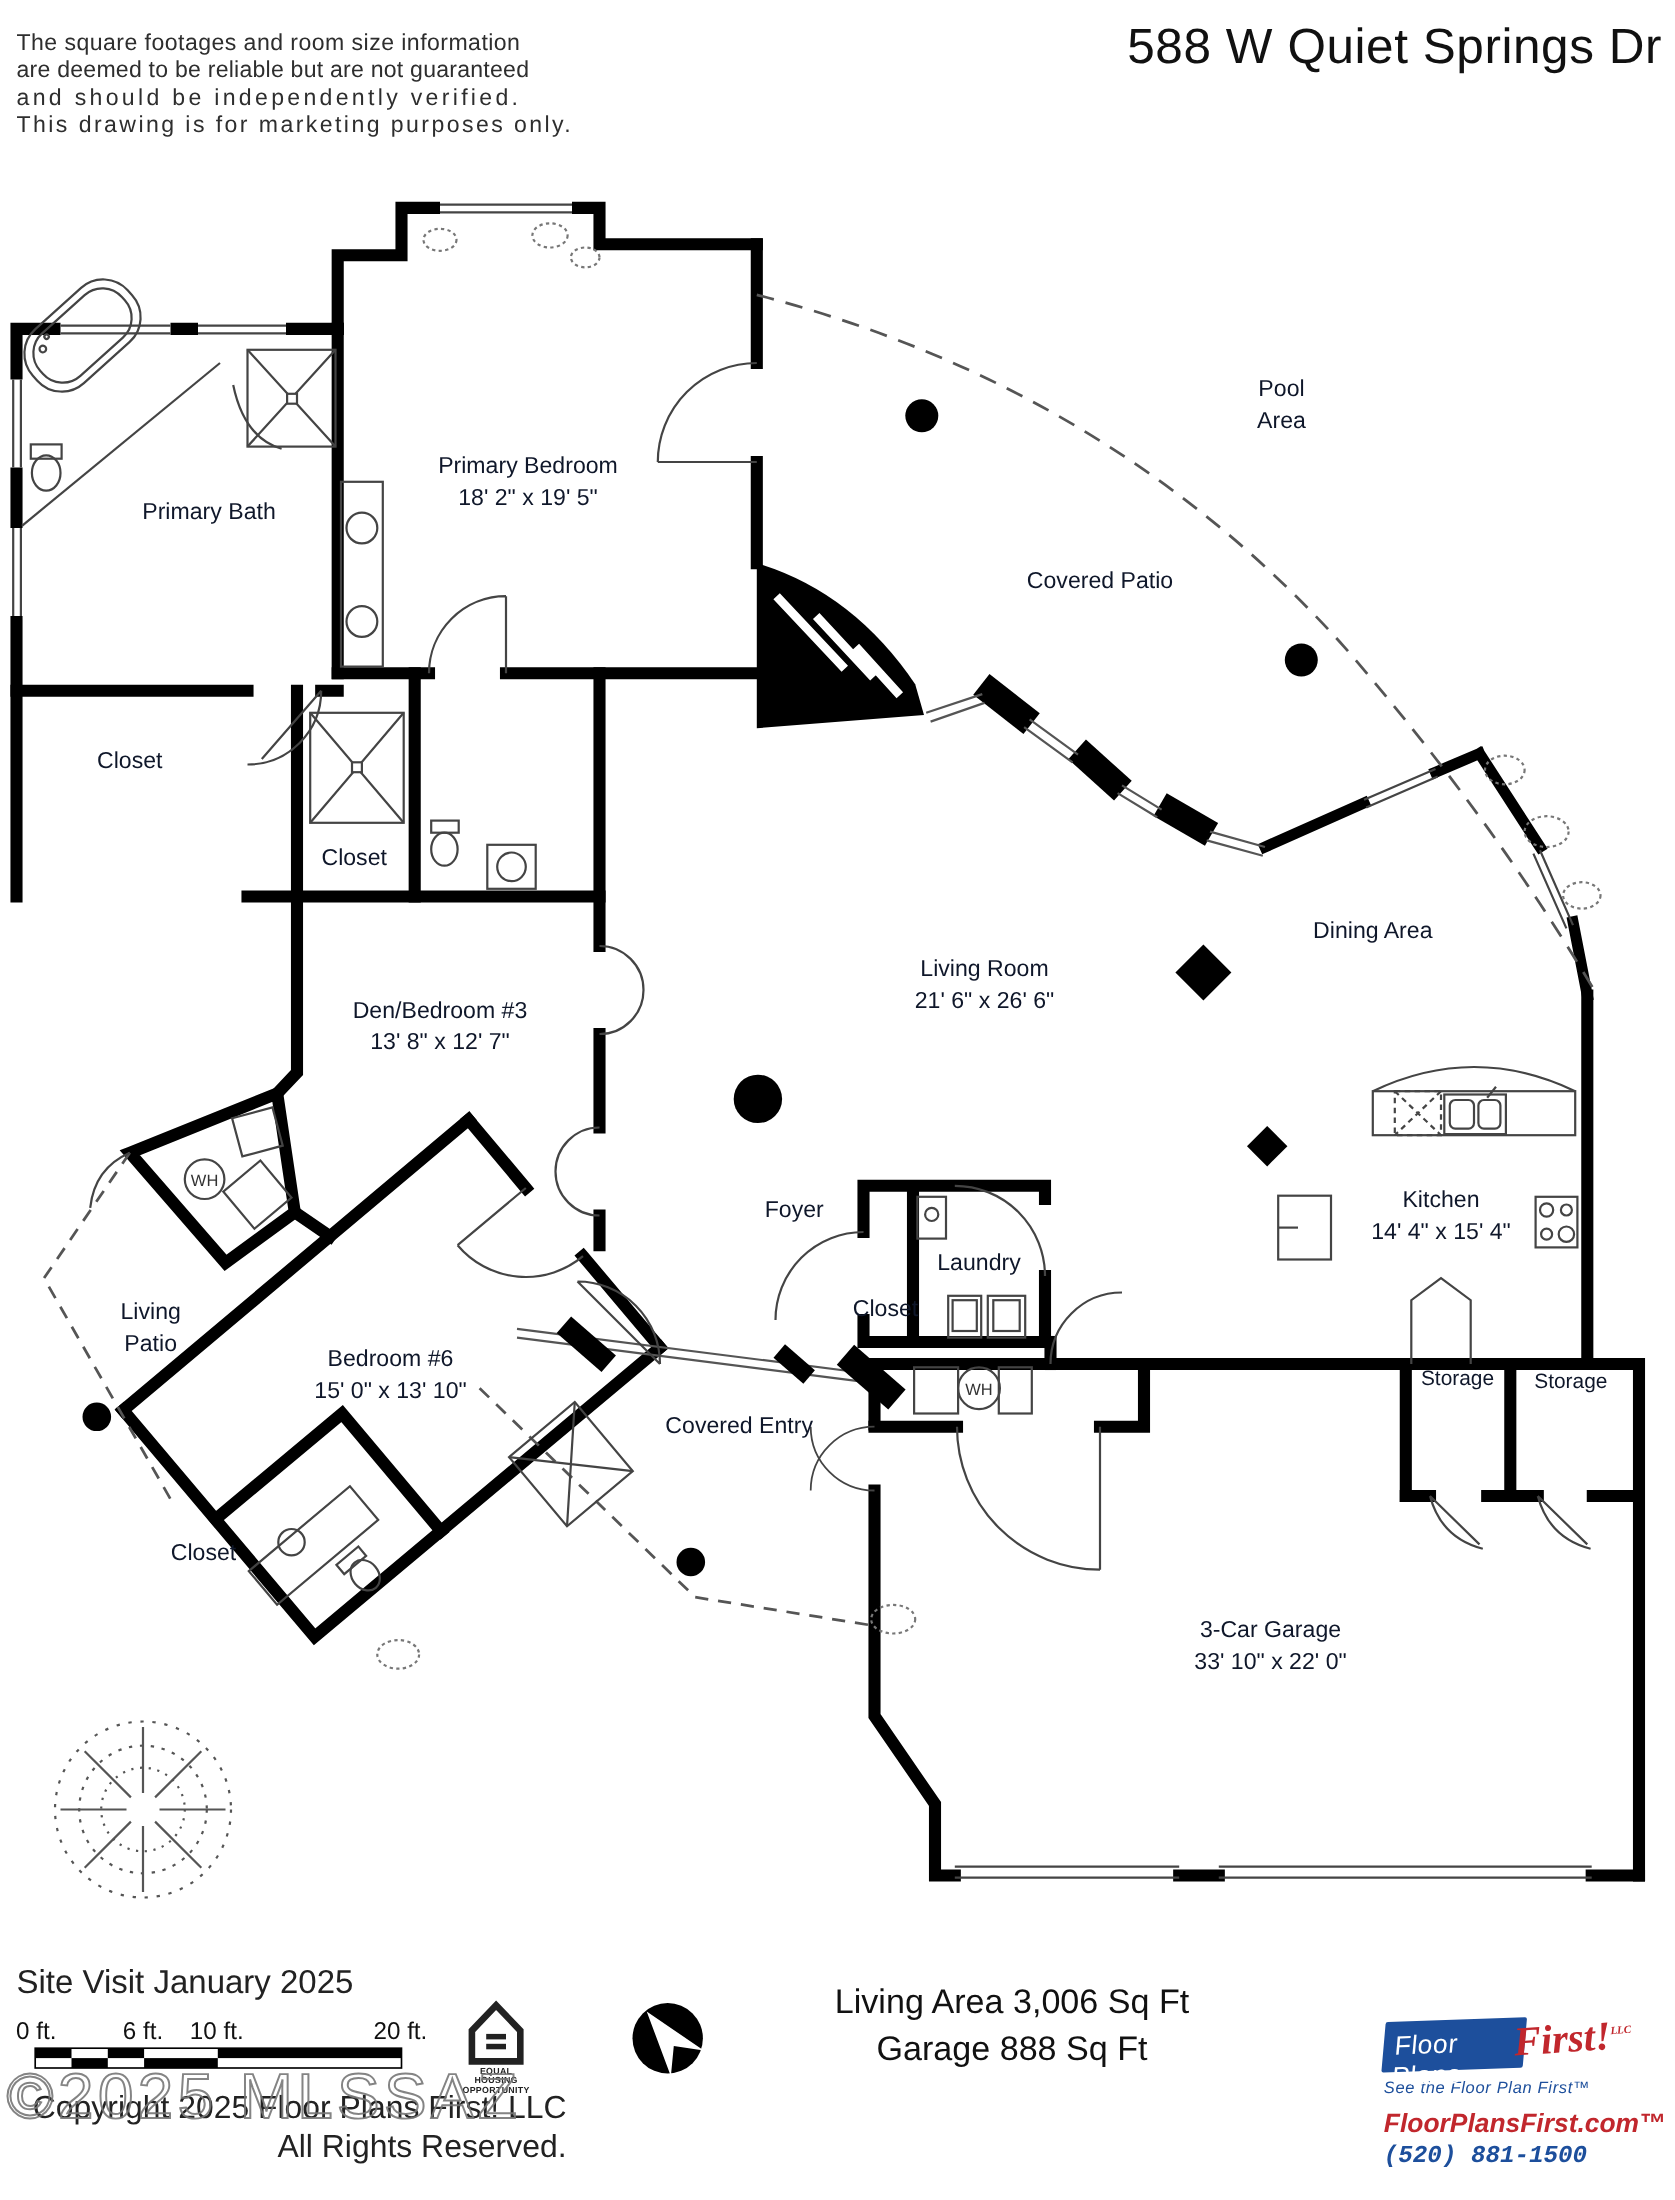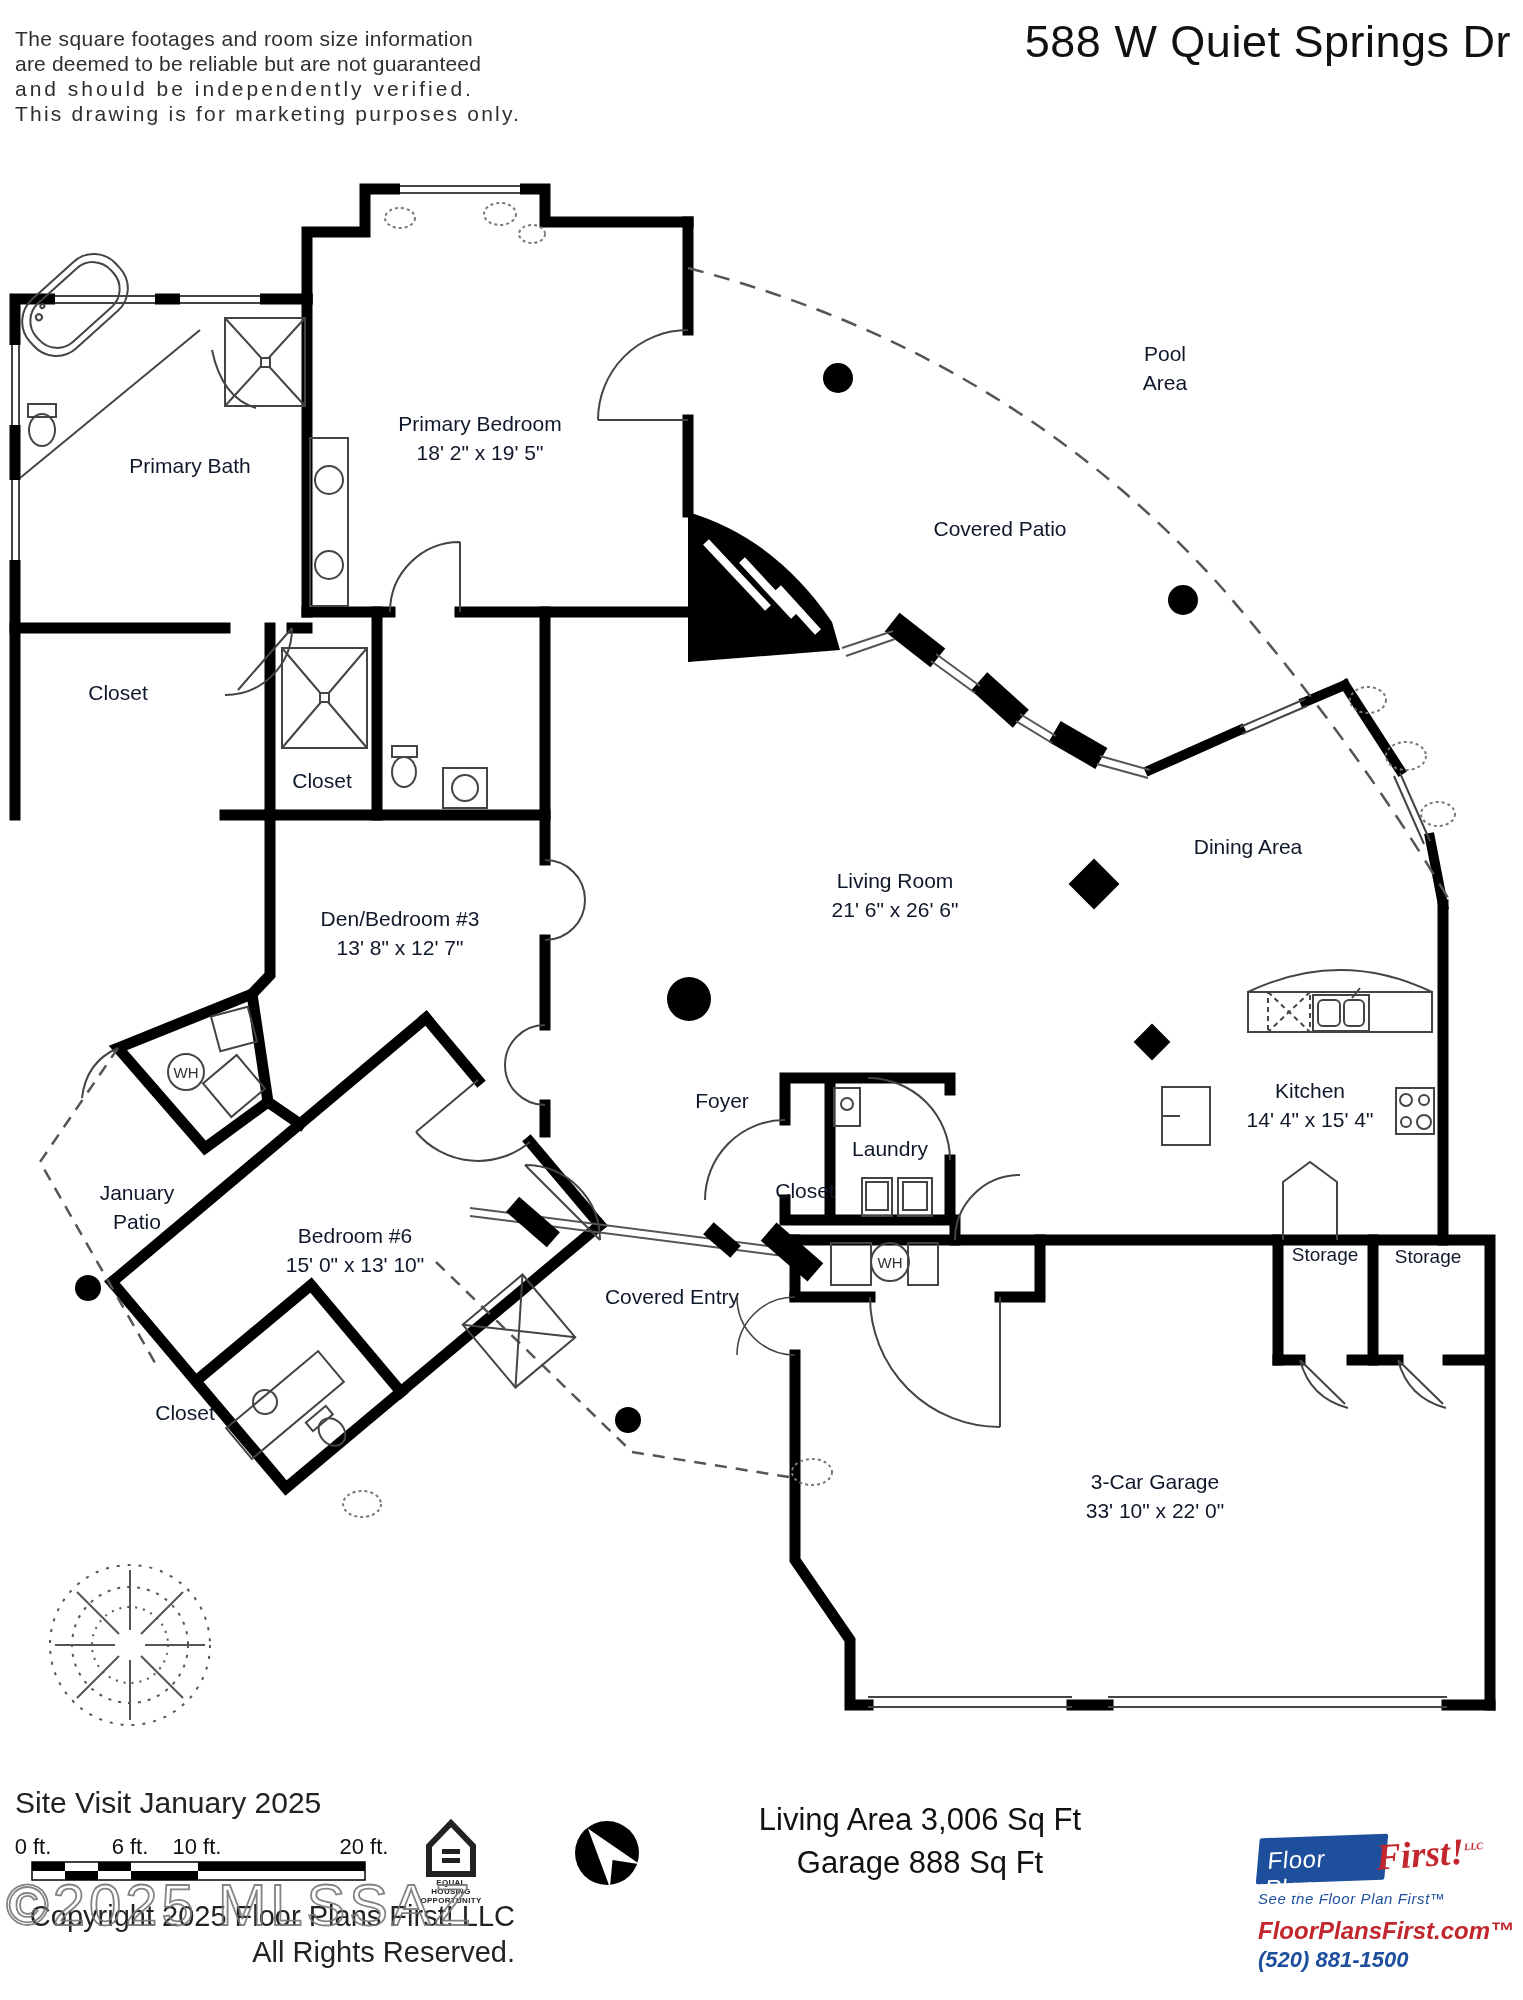--- a/index.html
+++ b/index.html
@@ -27,21 +27,21 @@
   #wm-svg{position:absolute;left:0;top:1770px;width:600px;height:230px;pointer-events:none;}
   .logo{position:absolute;left:1258px;top:1836px;width:230px;}
   .logo-box{position:relative;width:128px;height:46px;background:#1d4f9c;
             transform:skewX(-7deg) rotate(-2deg);border-radius:2px;}
   .logo-box span{position:absolute;left:10px;top:9px;color:#fff;font-size:24px;letter-spacing:.5px;}
   .logo-first{position:absolute;left:118px;top:-4px;color:#c1272d;font-size:37px;font-weight:bold;
               font-style:italic;font-family:"Liberation Serif",serif;transform:rotate(-4deg);}
   .logo-first sup{font-size:10px;}
   .logo-tag{margin-top:8px;color:#1d4f9c;font-style:italic;font-size:15px;letter-spacing:.6px;white-space:nowrap;}
   .logo-web{margin-top:10px;color:#c1272d;font-weight:bold;font-style:italic;font-size:24px;white-space:nowrap;}
-  .logo-phone{margin-top:2px;color:#1d4f9c;font-weight:bold;font-style:italic;font-size:22px;white-space:nowrap;}
+  .logo-phone{margin-top:2px;color:#1d4f9c;font-weight:bold;font-style:italic;font-size:22px;white-space:nowrap;font-family:Liberation Mono, monospace;}
 </style>
 </head>
 <body>
 
 <div id="page">
 
 <svg id="plan-svg" viewBox="0 0 1523 2000">
 
   <g stroke="#000" stroke-width="11" fill="none" stroke-linecap="square">
     <path d="M15,815 L15,299 L307,299"></path>
@@ -315,21 +315,21 @@
   <span class="dims">14' 4" x 15' 4"</span>
 </div>
 <div class="lbl" style="left:722px;top:1100px">Foyer</div>
 <div class="lbl" style="left:890px;top:1148px">Laundry</div>
 <div class="lbl" style="left:805px;top:1190px">Closet</div>
 <div class="lbl" style="left:355px;top:1250px">
   <span>Bedroom #6</span>
   <span class="dims">15' 0" x 13' 10"</span>
 </div>
 <div class="lbl" style="left:137px;top:1207px">
-  <span>January</span>
+  <span>Living</span>
   <span class="dims">Patio</span>
 </div>
 <div class="lbl" style="left:672px;top:1296px">Covered Entry</div>
 <div class="lbl" style="left:185px;top:1412px">Closet</div>
 <div class="lbl" style="left:1325px;top:1254px;font-size:19px">Storage</div>
 <div class="lbl" style="left:1428px;top:1256px;font-size:19px">Storage</div>
 <div class="lbl" style="left:1155px;top:1496px">
   <span>3-Car Garage</span>
   <span class="dims">33' 10" x 22' 0"</span>
 </div>

